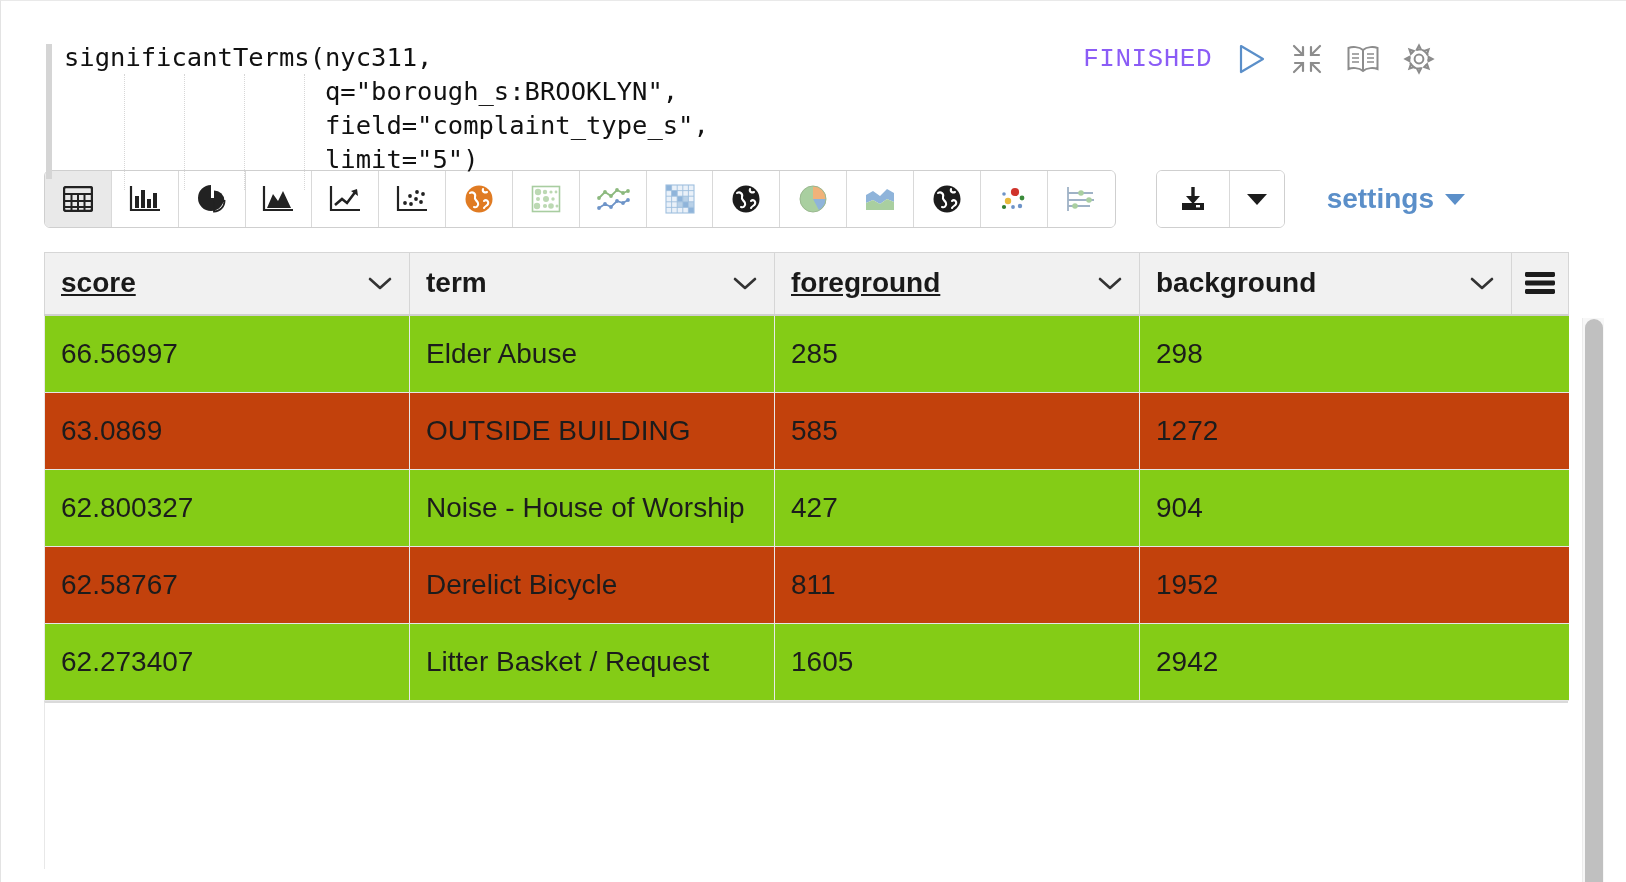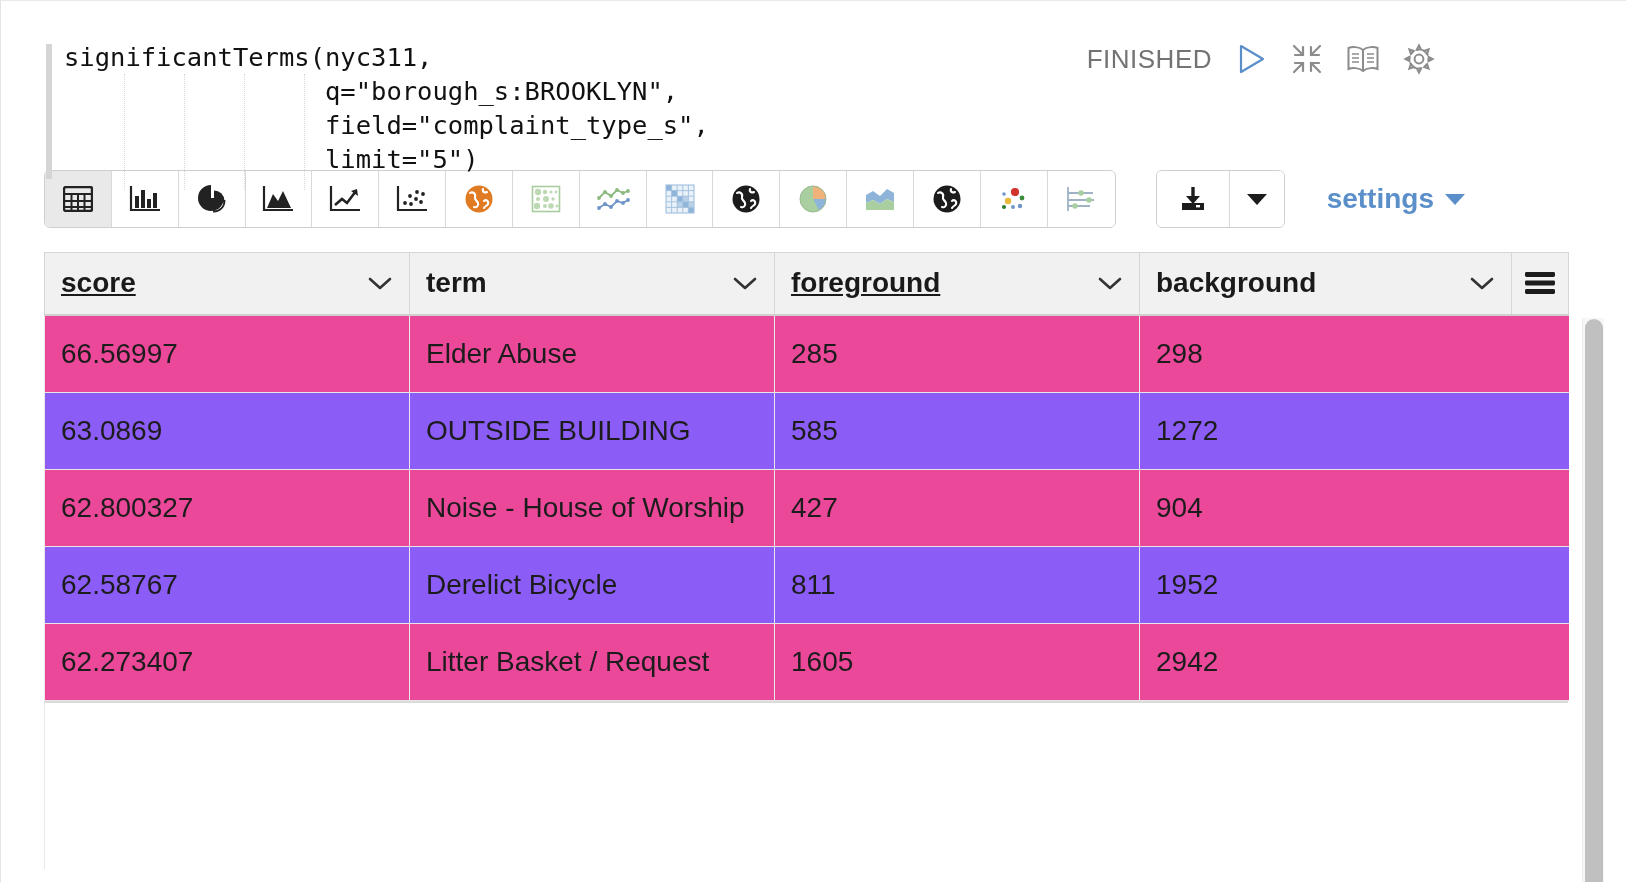--- a/index.html
+++ b/index.html
@@ -71,23 +71,23 @@
 
   #editor-actions {
     display:flex;
     align-items:center;
     gap:22px;
     padding:14px 30px 0 0;
     flex:0 0 auto;
   }
   #status-text {
     font-size:26px;
-    color:#737373;
+    color:#8b5cf6;
     letter-spacing:0.5px;
-    font-family:Liberation Sans, sans-serif;
+    font-family:Liberation Mono, monospace;
     margin-left:30px;
   }
   .act-icon {
     width:34px; height:34px;
     display:flex; align-items:center; justify-content:center;
     cursor:pointer;
   }
   .act-icon svg { display:block; }
 
   
@@ -186,22 +186,22 @@
     border-left:1px solid #e8e8e8;
     border-right:1px solid #e8e8e8;
     border-bottom:1px solid #e6e6e6;
     padding:18px 16px;
     font-size:28px;
     color:#1c1c1c;
     vertical-align:top;
     line-height:40px;
     height:64px;
   }
-  tbody tr.odd td { background:#ec4899; }
-  tbody tr.even td { background:#8b5cf6; }
+  tbody tr.odd td { background:#84cc16; }
+  tbody tr.even td { background:#c2410c; }
   td.c-score { width:365px; }
   td.c-term  { width:365px; }
   td.c-fg    { width:365px; }
   td.c-bg    { width:429px; border-right:none; }
 
   #tbl-bottom {
     border-top:2px solid #dadada;
     width:1524px;
     height:168px;
     border-left:1px solid #e8e8e8;

